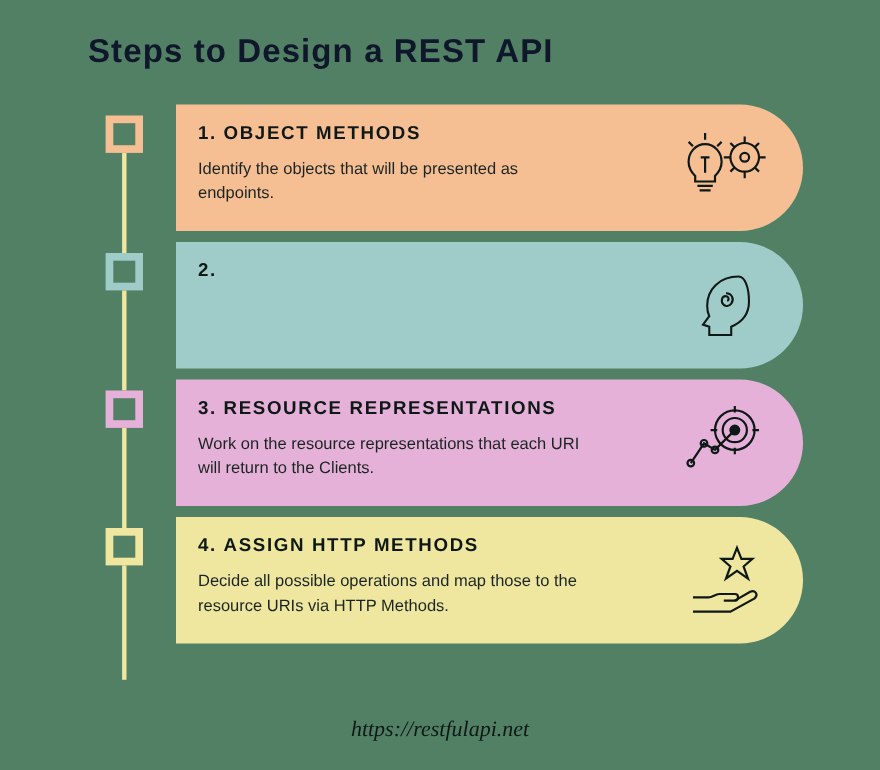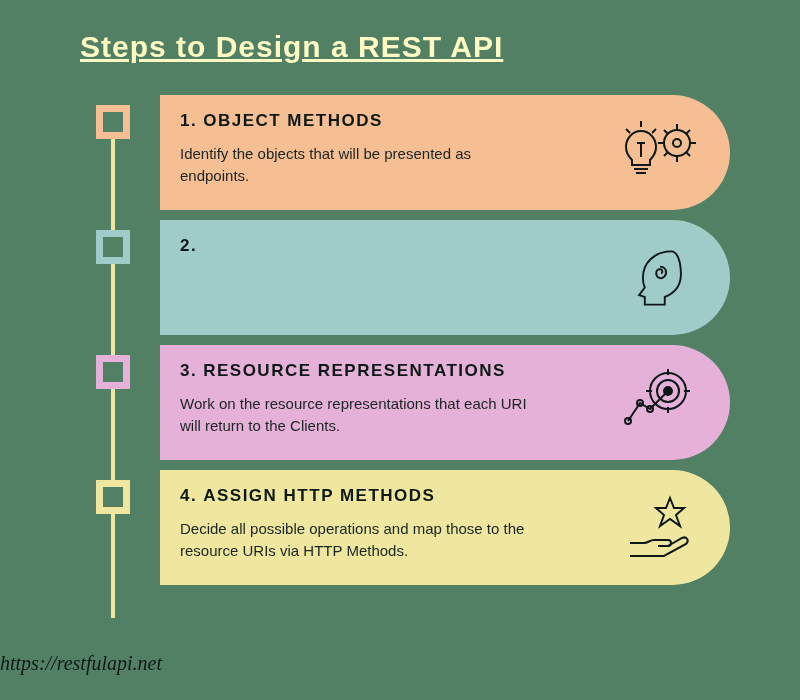--- a/index.html
+++ b/index.html
@@ -11,22 +11,21 @@
     position: relative;
     overflow: hidden;
   }
   .title {
     position: absolute;
     top: 30px;
     left: 80px;
     font-size: 30px;
     font-weight: 900;
     letter-spacing: 1px;
-    color: #fef9c3;
-    text-decoration: underline;
+    color: #0f172a;
   }
   .timeline {
     position: absolute;
     left: 111px;
     top: 108px;
     width: 4px;
     height: 510px;
     background: #efe79f;
   }
   .marker {
@@ -84,21 +83,21 @@
     align-items: center;
     justify-content: center;
   }
   .icon-wrap svg { stroke: #0e1816; stroke-width: 2; fill: none; }
 
   .footer {
     position: absolute;
     bottom: 25px;
     left: 0;
     width: 100%;
-    text-align: left;
+    text-align: center;
     font-family: "Times New Roman", serif;
     font-style: italic;
     font-size: 20px;
     color: #0e1816;
   }
 </style>
 </head>
 <body>
 
 <div class="title">Steps to Design a REST API</div>

